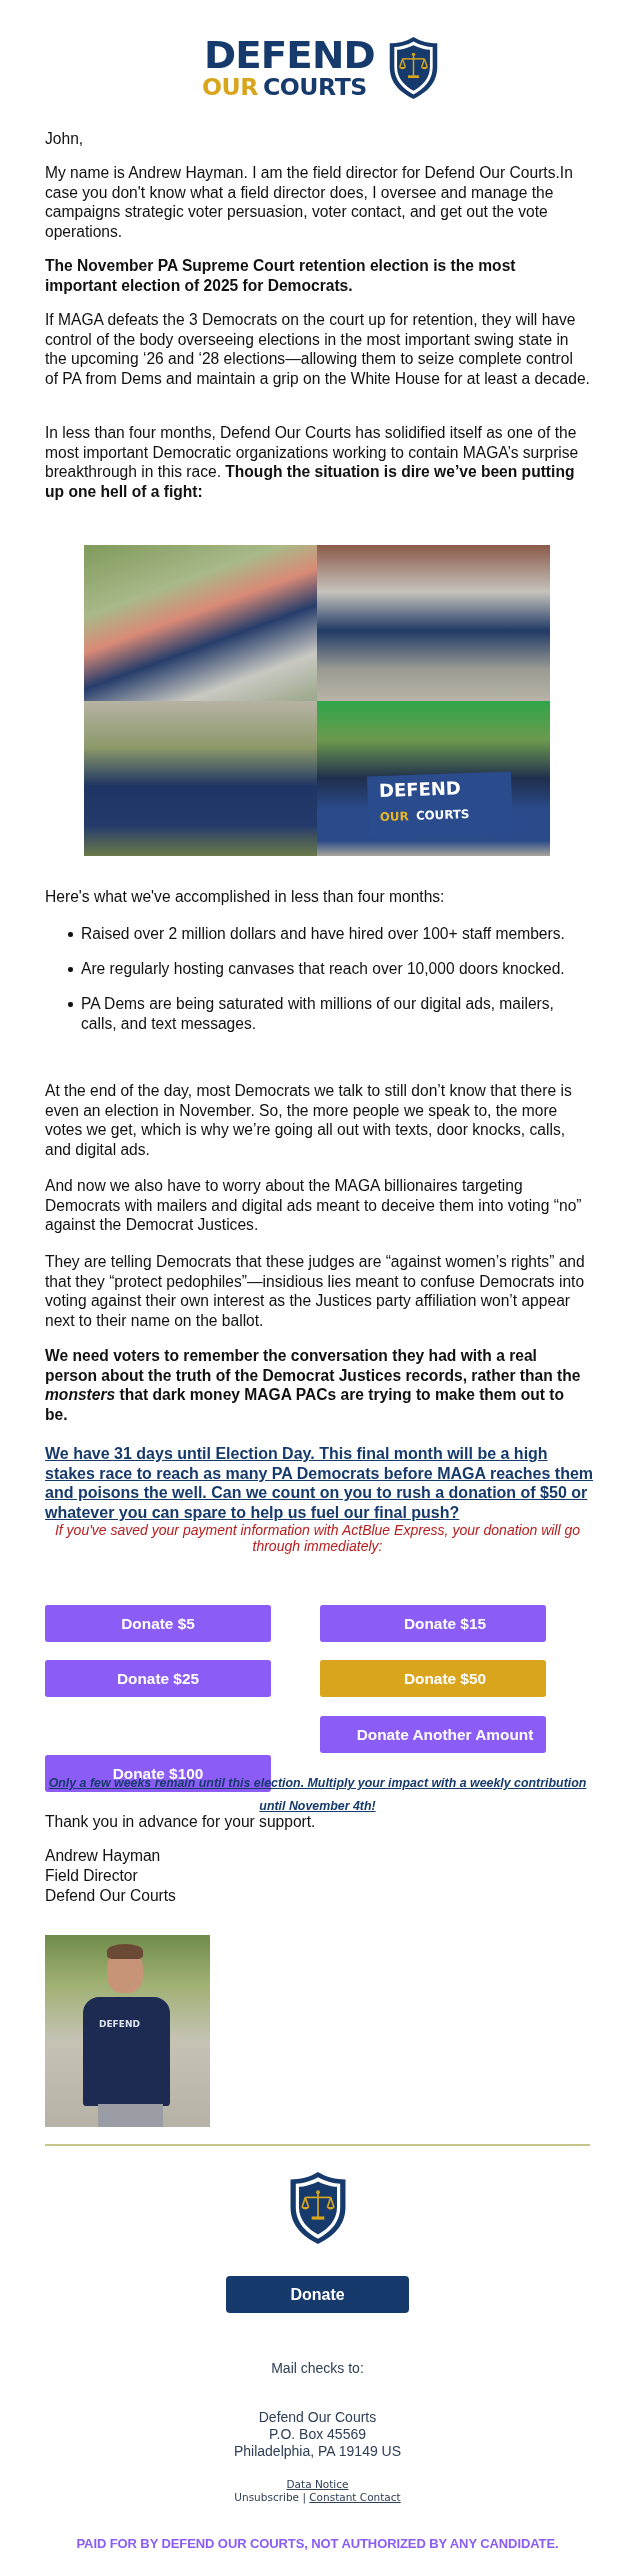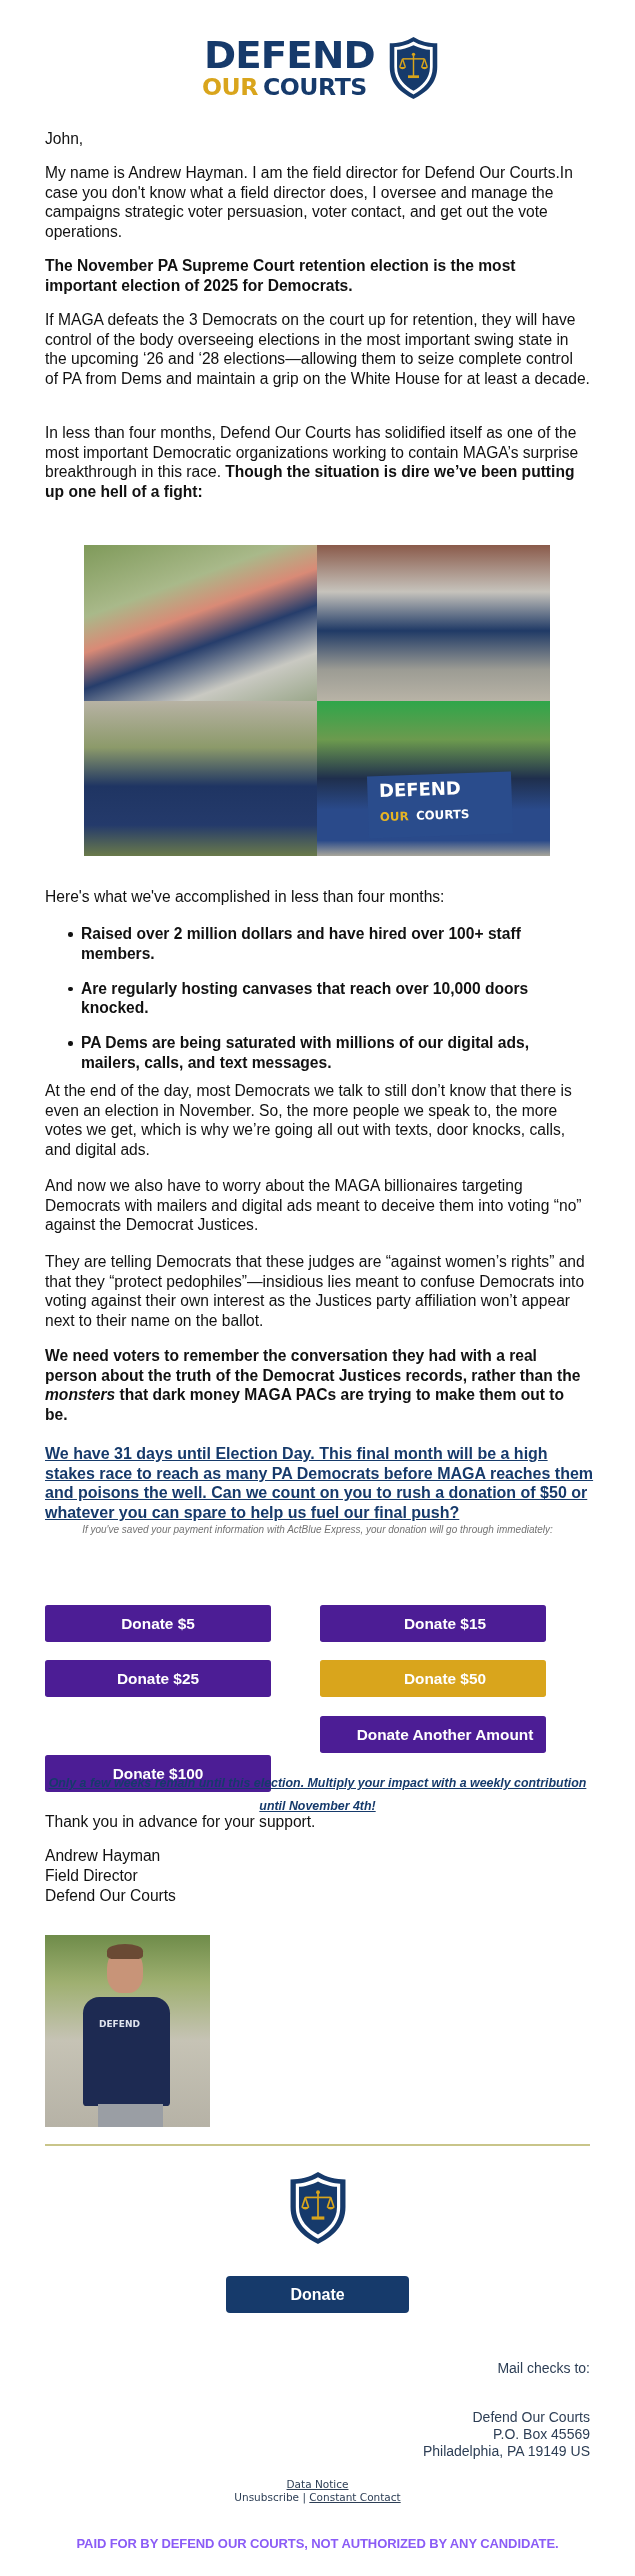--- a/index.html
+++ b/index.html
@@ -49,41 +49,40 @@
     .cq { position: absolute; width: 50%; height: 50%; overflow: hidden; }
 
     ul.acc {
       position: absolute; left: 45px; width: 545px; top: 924px;
       list-style: none;
     }
     ul.acc li {
       position: relative; padding-left: 36px;
       font-size: 15.6px; line-height: 19.6px; color: #111;
       margin-bottom: 15.4px;
-      font-weight: bold;
     }
     ul.acc li::before {
       content: ""; position: absolute; left: 23px; top: 8.2px;
       width: 4.5px; height: 4.5px; border-radius: 50%; background: #111;
     }
 
     .cta-link {
       position: absolute; left: 45px; width: 554px; top: 1444px;
       font-size: 16px; line-height: 19.6px; font-weight: bold;
       color: #163a6b; text-decoration: underline;
     }
     .note {
       position: absolute; left: 45px; width: 545px; top: 1522px;
-      font-size: 10px; line-height: 16.3px; font-style: italic;
-      color: #737373; text-align: center;
+      font-size: 14px; line-height: 16.3px; font-style: italic;
+      color: #b91c1c; text-align: center;
     }
 
     .btn {
       position: absolute; height: 37px; width: 226px;
-      background: #4c1d95; color: #fff; border-radius: 2.7px;
+      background: #8b5cf6; color: #fff; border-radius: 2.7px;
       font-weight: bold; font-size: 15.4px;
       display: flex; align-items: center; justify-content: center;
       cursor: pointer;
     }
     .btn.gold { background: #d9a51c; }
     .btn.l { left: 45px; } .btn.r { left: 320px; padding-left: 24px; }
 
     .weekly {
       position: absolute; left: 45px; width: 545px; top: 1772px;
       font-size: 12.4px; line-height: 23px; font-weight: bold; font-style: italic;
@@ -99,21 +98,21 @@
       background: #c9c58a;
     }
     .footer-shield { position: absolute; left: 286px; top: 2171px; width: 64px; height: 74px; }
     .donate-main {
       position: absolute; left: 226px; top: 2276px; width: 183px; height: 37px;
       background: #163a6b; border-radius: 4px; color: #fff;
       font-weight: bold; font-size: 16px;
       display: flex; align-items: center; justify-content: center; cursor: pointer;
     }
     .foot-text {
-      position: absolute; left: 45px; width: 545px; text-align: right;
+      position: absolute; left: 45px; width: 545px; text-align: center;
       color: #2d3e55; font-size: 14px; line-height: 17px;
     }
     .foot-links {
       position: absolute; left: 45px; width: 545px; text-align: center;
       font-family: "DejaVu Sans", sans-serif; font-size: 10.5px; line-height: 12.7px;
       color: #2d3e55; top: 2478px;
     }
     .foot-links a { color: #2d3e55; text-decoration: underline; }
     .paid {
       position: absolute; left: 45px; width: 545px; top: 2536px; text-align: center;

